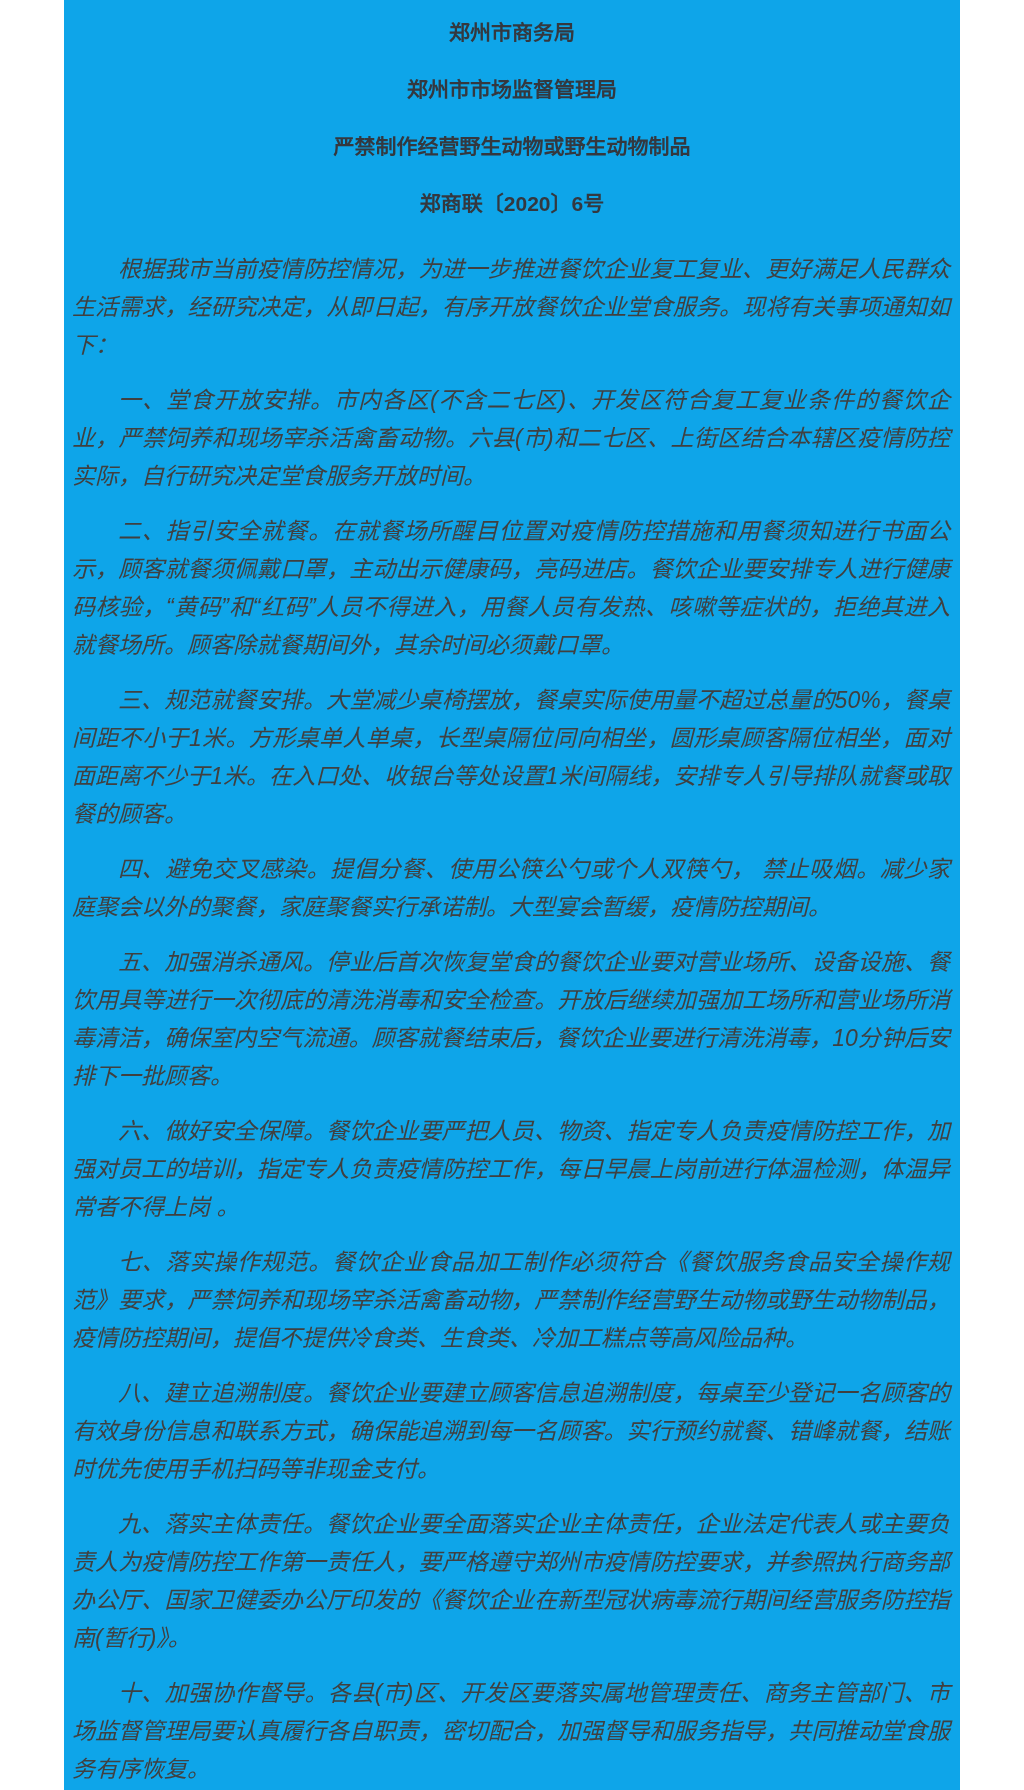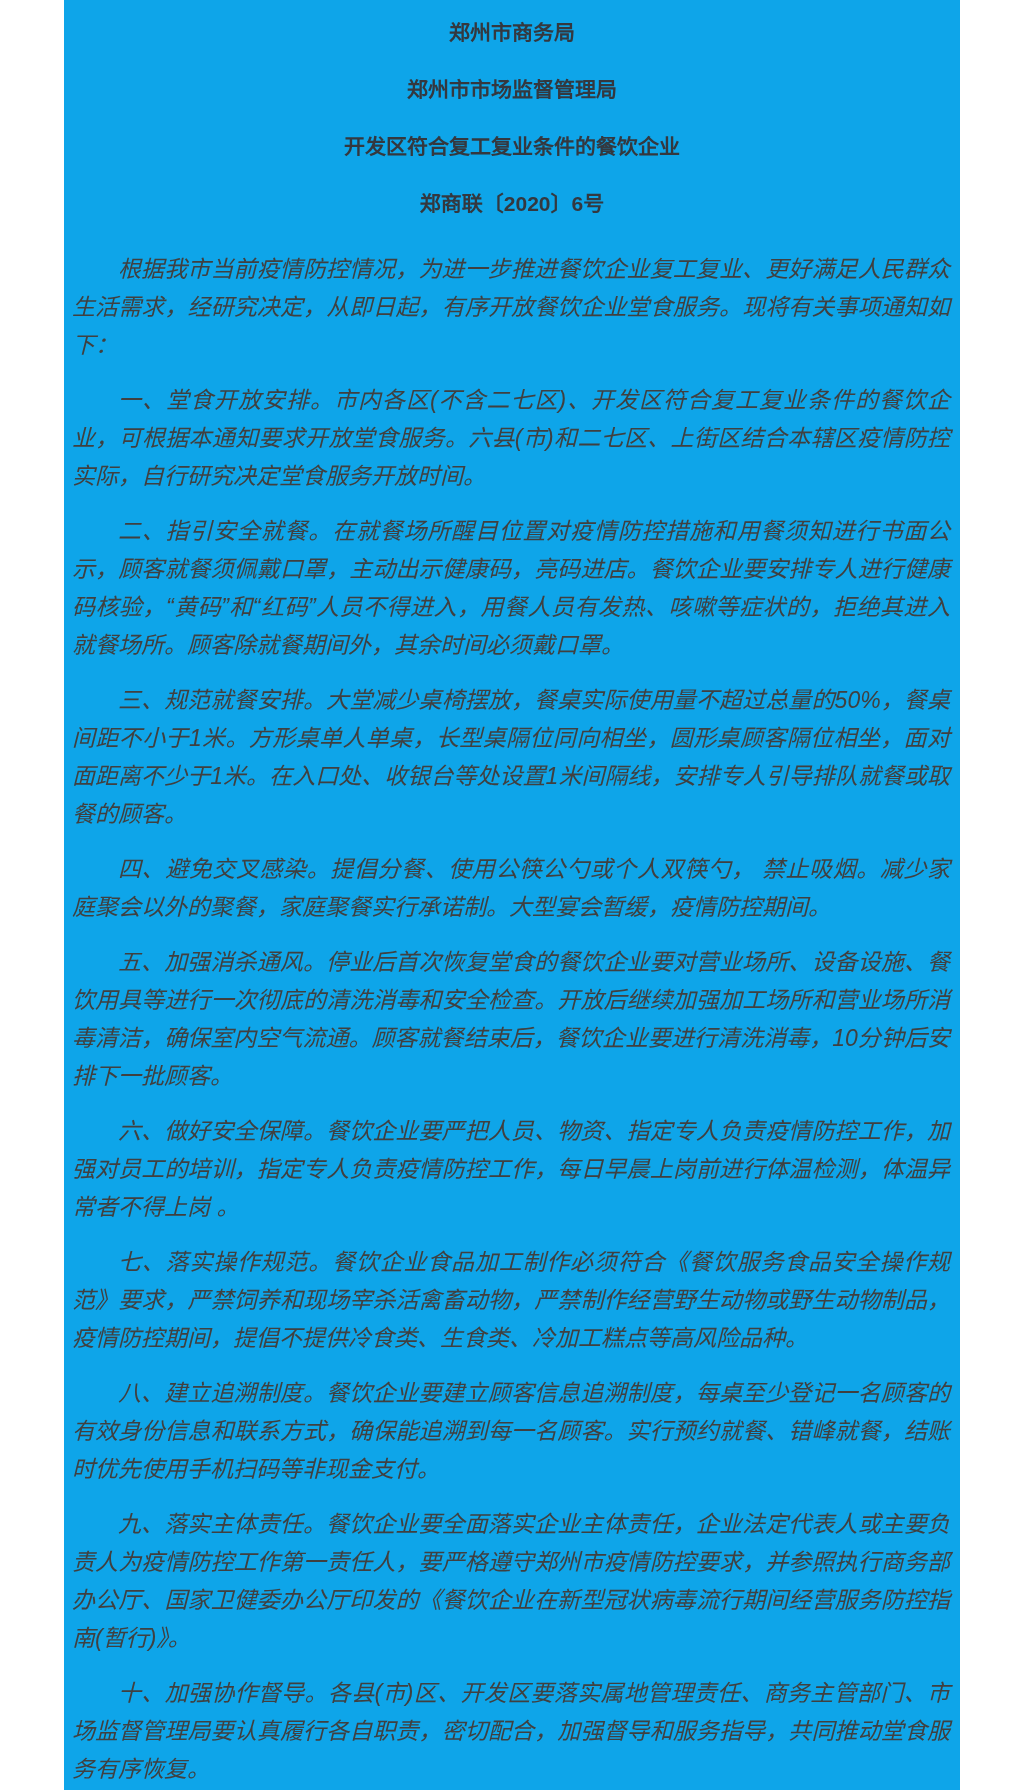--- a/index.html
+++ b/index.html
@@ -46,27 +46,27 @@
   .sig-date { padding-right: 72px; }
 </style>
 </head>
 <body>
 
 <div class="page">
 
   <div class="doc-header">
     <div class="doc-header-line">郑州市商务局</div>
     <div class="doc-header-line">郑州市市场监督管理局</div>
-    <div class="doc-header-line">开发区符合复工复业条件的餐饮企业</div>
+    <div class="doc-header-line">严禁制作经营野生动物或野生动物制品</div>
     <div class="doc-header-line">郑商联〔2020〕6号</div>
   </div>
 
   <div class="doc-body">
     <p>根据我市当前疫情防控情况，为进一步推进餐饮企业复工复业、更好满足人民群众生活需求，经研究决定，从即日起，有序开放餐饮企业堂食服务。现将有关事项通知如下：</p>
-    <p>一、堂食开放安排。市内各区(不含二七区)、开发区符合复工复业条件的餐饮企业，可根据本通知要求开放堂食服务。六县(市)和二七区、上街区结合本辖区疫情防控实际，自行研究决定堂食服务开放时间。</p>
+    <p>一、堂食开放安排。市内各区(不含二七区)、开发区符合复工复业条件的餐饮企业，严禁饲养和现场宰杀活禽畜动物。六县(市)和二七区、上街区结合本辖区疫情防控实际，自行研究决定堂食服务开放时间。</p>
     <p>二、指引安全就餐。在就餐场所醒目位置对疫情防控措施和用餐须知进行书面公示，顾客就餐须佩戴口罩，主动出示健康码，亮码进店。餐饮企业要安排专人进行健康码核验，“黄码”和“红码”人员不得进入，用餐人员有发热、咳嗽等症状的，拒绝其进入就餐场所。顾客除就餐期间外，其余时间必须戴口罩。</p>
     <p>三、规范就餐安排。大堂减少桌椅摆放，餐桌实际使用量不超过总量的50%，餐桌间距不小于1米。方形桌单人单桌，长型桌隔位同向相坐，圆形桌顾客隔位相坐，面对面距离不少于1米。在入口处、收银台等处设置1米间隔线，安排专人引导排队就餐或取餐的顾客。</p>
     <p>四、避免交叉感染。提倡分餐、使用公筷公勺或个人双筷勺， 禁止吸烟。减少家庭聚会以外的聚餐，家庭聚餐实行承诺制。大型宴会暂缓，疫情防控期间。</p>
     <p>五、加强消杀通风。停业后首次恢复堂食的餐饮企业要对营业场所、设备设施、餐饮用具等进行一次彻底的清洗消毒和安全检查。开放后继续加强加工场所和营业场所消毒清洁，确保室内空气流通。顾客就餐结束后，餐饮企业要进行清洗消毒，10分钟后安排下一批顾客。</p>
     <p>六、做好安全保障。餐饮企业要严把人员、物资、指定专人负责疫情防控工作，加强对员工的培训，指定专人负责疫情防控工作，每日早晨上岗前进行体温检测，体温异常者不得上岗 。</p>
     <p>七、落实操作规范。餐饮企业食品加工制作必须符合《餐饮服务食品安全操作规范》要求，严禁饲养和现场宰杀活禽畜动物，严禁制作经营野生动物或野生动物制品，疫情防控期间，提倡不提供冷食类、生食类、冷加工糕点等高风险品种。</p>
     <p>八、建立追溯制度。餐饮企业要建立顾客信息追溯制度，每桌至少登记一名顾客的有效身份信息和联系方式，确保能追溯到每一名顾客。实行预约就餐、错峰就餐，结账时优先使用手机扫码等非现金支付。</p>
     <p>九、落实主体责任。餐饮企业要全面落实企业主体责任，企业法定代表人或主要负责人为疫情防控工作第一责任人，要严格遵守郑州市疫情防控要求，并参照执行商务部办公厅、国家卫健委办公厅印发的《餐饮企业在新型冠状病毒流行期间经营服务防控指南(暂行)》。</p>
     <p>十、加强协作督导。各县(市)区、开发区要落实属地管理责任、商务主管部门、市场监督管理局要认真履行各自职责，密切配合，加强督导和服务指导，共同推动堂食服务有序恢复。</p>
   </div>

